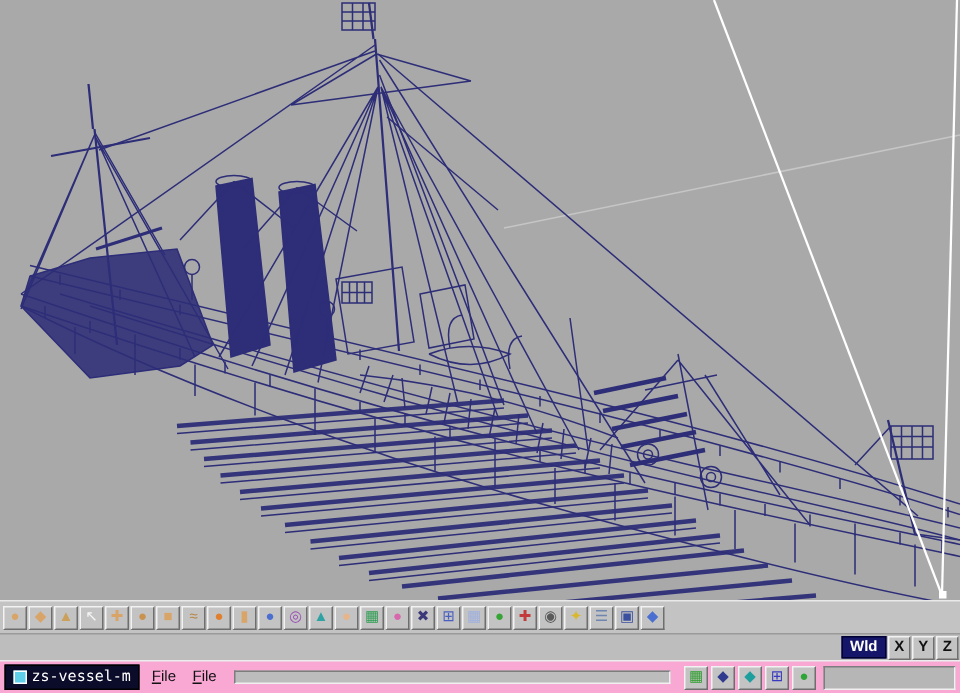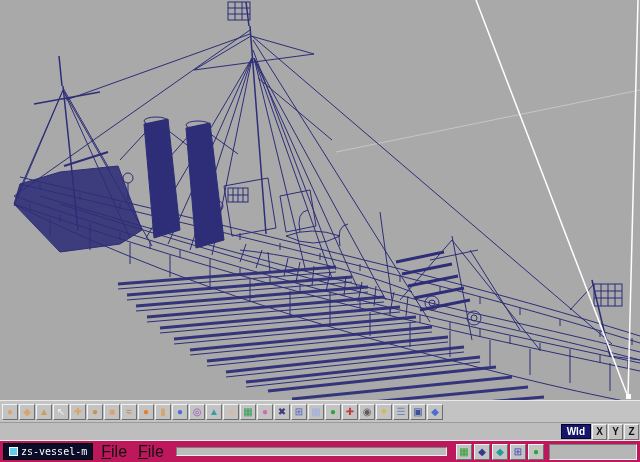--- a/index.html
+++ b/index.html
@@ -38,31 +38,31 @@
     display:flex;align-items:center;padding:4px 5px;border:1px solid #000033;
   }
   .axis-btn{
     width:15px;height:16px;box-sizing:border-box;margin-left:1px;padding:0;
     background:#c3c3c3;border:1px solid;border-color:#f2f2f2 #6e6e6e #6e6e6e #f2f2f2;
     font-size:10px;font-weight:bold;color:#111;
     display:flex;align-items:center;justify-content:center;font-family:"Liberation Sans",sans-serif;
   }
   
   .taskbar{
-    height:22px;background:#be185d;border-top:1px solid #ededed;
+    height:22px;background:#f9a8d4;border-top:1px solid #ededed;
     display:flex;align-items:center;box-sizing:border-box;padding:0 3px;gap:5px;
   }
   .win-btn{
     background:#0b0b2a;color:#fff;border:1px solid #000;
     font-family:"DejaVu Sans Mono",monospace;font-size:10px;
     height:17px;box-sizing:border-box;display:flex;align-items:center;gap:3px;
     padding:0 5px;white-space:nowrap;cursor:default;
   }
   .win-ico{width:7px;height:7px;background:#5fd0e8;border:1px solid #ffffff;display:inline-block;}
-  .menu-item{font-size:16px;color:#111;padding:0 3px;cursor:default;text-align:center;}
+  .menu-item{font-size:10px;color:#111;padding:0 3px;cursor:default;text-align:center;}
   .menu-item::first-letter{text-decoration:underline;}
   .groove{
     flex:1;height:7px;margin:0 4px;
     border:1px solid;border-color:#7d7d7d #f0f0f0 #f0f0f0 #7d7d7d;background:#bcbcbc;
   }
   .tray{display:flex;gap:2px;}
   .status-panel{
     width:88px;height:16px;box-sizing:border-box;background:#b6b6b6;
     border:1px solid;border-color:#7d7d7d #f0f0f0 #f0f0f0 #7d7d7d;
   }

